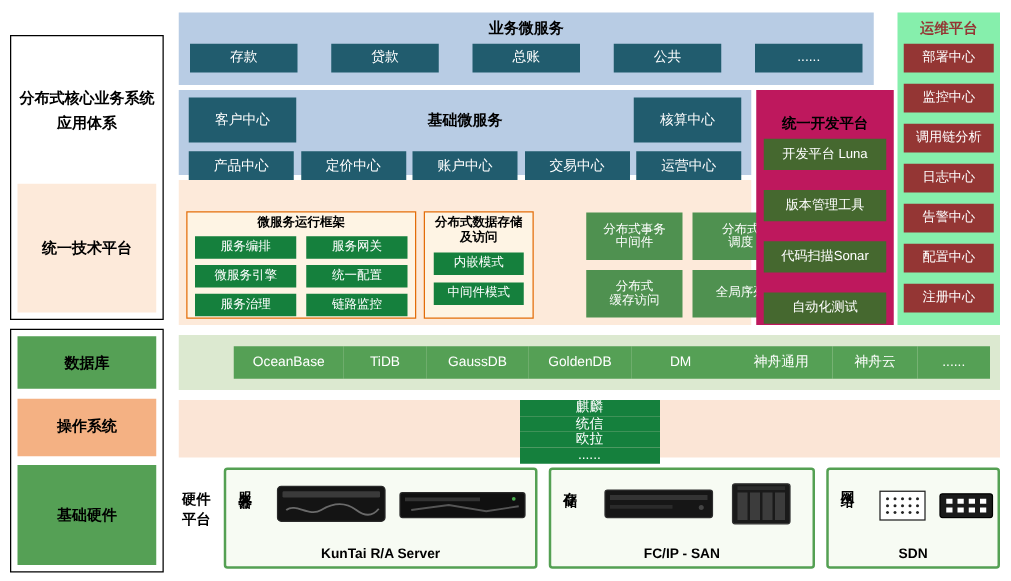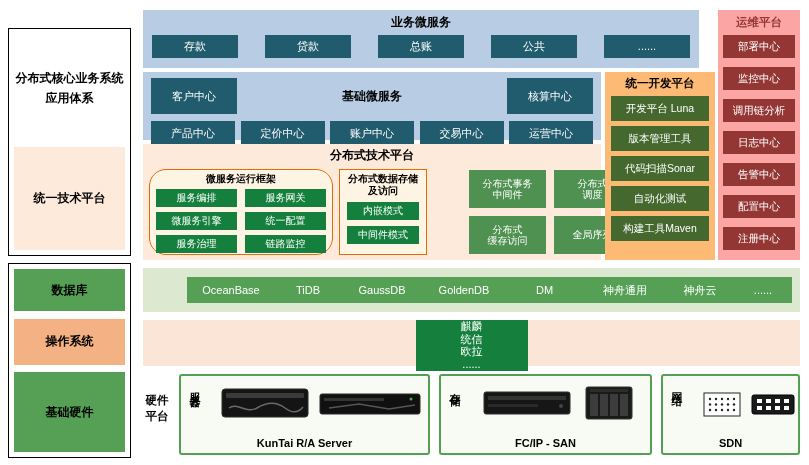--- a/index.html
+++ b/index.html
@@ -38,37 +38,37 @@
 
   .panel-basic { left:143px; top:72px; width:458px; height:68px; background:#b8cce4; padding:6px 8px; }
   .basic-row1 { display:flex; align-items:center; }
   .basic-row1 .panel-title { flex:1; }
   .basic-box { width:86px; height:36px; font-size:11px; }
   .basic-row2 { display:flex; justify-content:space-between; margin-top:7px; }
   .basic-box2 { width:84px; height:25px; font-size:11px; }
 
   .panel-tech { left:143px; top:144px; width:458px; height:116px; background:#fdeada; padding-top:3px; }
   .sub-box { position:absolute; border:1px solid #e36c09; background:#fef4e4; }
-  .sub-runtime { left:6px; top:25px; width:184px; height:86px; padding-top:3px;border-radius:17px; }
+  .sub-runtime { left:6px; top:25px; width:184px; height:86px; padding-top:3px; }
   .sub-title { text-align:center; font-weight:bold; font-size:10px; white-space:pre-line; line-height:1.2; }
   .runtime-grid { display:grid; grid-template-columns:1fr 1fr; gap:5px 8px; padding:4px 6px 0; }
   .mini-box { height:18px; font-size:10px; }
   .sub-storage { left:196px; top:25px; width:88px; height:86px; padding-top:3px; }
   .storage-col { display:flex; flex-direction:column; gap:6px; align-items:center; margin-top:5px; }
   .storage-col .mini-box { width:72px; }
   .greens-grid { position:absolute; left:290px; top:26px; width:162px; height:84px;
                  display:grid; grid-template-columns:1fr 1fr; gap:8px;margin-left:36px; }
   .green-box { font-size:10px; }
 
-  .panel-dev { left:605px; top:72px; width:110px; height:188px; background:#fdba74; padding-top:4px; }
+  .panel-dev { left:605px; top:72px; width:110px; height:188px; background:#be185d; padding-top:19px; }
   .panel-dev .panel-title { font-size:11.5px; }
-  .dev-list { display:flex; flex-direction:column; gap:5px; align-items:center; margin-top:5px; }
+  .dev-list { display:flex; flex-direction:column; gap:16px; align-items:center; margin-top:5px; }
   .dev-box { width:98px; height:25px; font-size:10.5px; }
 
-  .panel-ops { left:718px; top:10px; width:82px; height:250px; background:#fca5a5; padding-top:5px; }
+  .panel-ops { left:718px; top:10px; width:82px; height:250px; background:#86efac; padding-top:5px; }
   .ops-title { font-size:11.5px; color:#943634; }
   .ops-list { display:flex; flex-direction:column; gap:9px; align-items:center; margin-top:5px; }
   .ops-box { width:72px; height:23px; font-size:10.5px; }
 
   
   .db-row { left:143px; top:268px; width:657px; height:44px; background:#dce9d0;
             display:flex; align-items:center; justify-content:flex-end; padding:0 8px; }
   .db-box { height:26px; font-size:11px; }
   .os-row { left:143px; top:320px; width:657px; height:46px; background:#fbe5d6;
             display:flex; align-items:center; justify-content:space-evenly;flex-direction:column; }
@@ -122,21 +122,20 @@
     <div class="basic-row2">
       <div class="box c-dkblue basic-box2">产品中心</div>
       <div class="box c-dkblue basic-box2">定价中心</div>
       <div class="box c-dkblue basic-box2">账户中心</div>
       <div class="box c-dkblue basic-box2">交易中心</div>
       <div class="box c-dkblue basic-box2">运营中心</div>
     </div>
   </div>
 
   <div class="abs panel-tech">
-    <div class="panel-title">分布式技术平台</div>
 
     <div class="sub-box sub-runtime">
       <div class="sub-title">微服务运行框架</div>
       <div class="runtime-grid">
         <div class="box c-orange mini-box">服务编排</div>
         <div class="box c-orange mini-box">服务网关</div>
         <div class="box c-orange mini-box">微服务引擎</div>
         <div class="box c-orange mini-box">统一配置</div>
         <div class="box c-orange mini-box">服务治理</div>
         <div class="box c-orange mini-box">链路监控</div>

